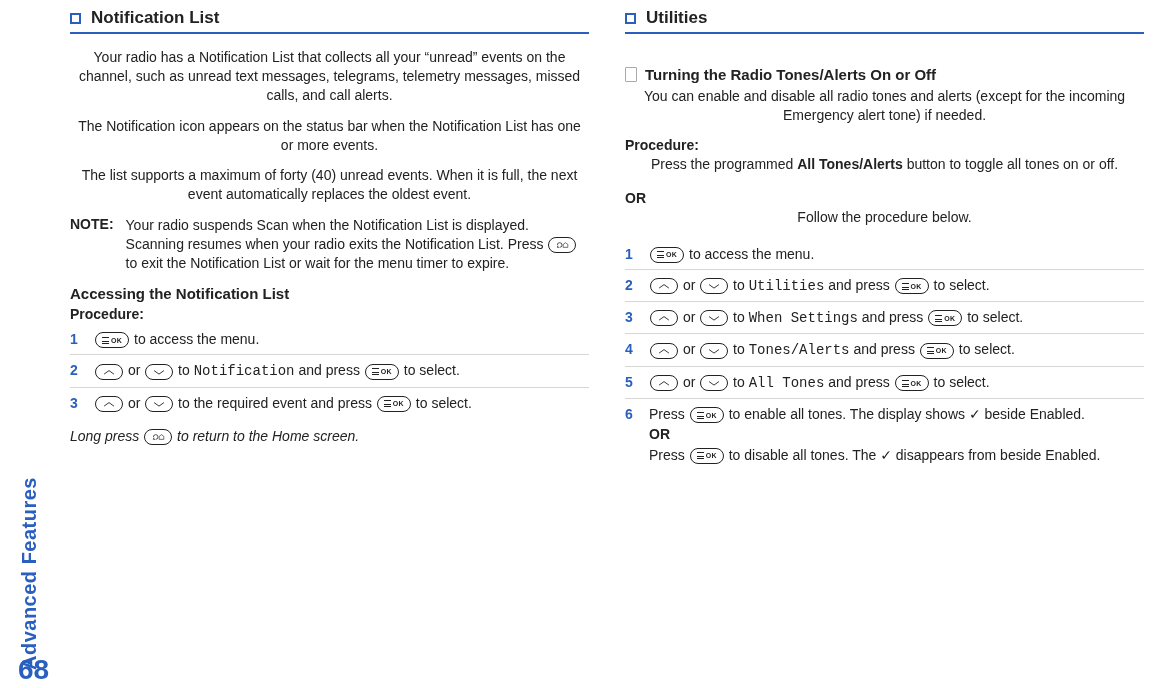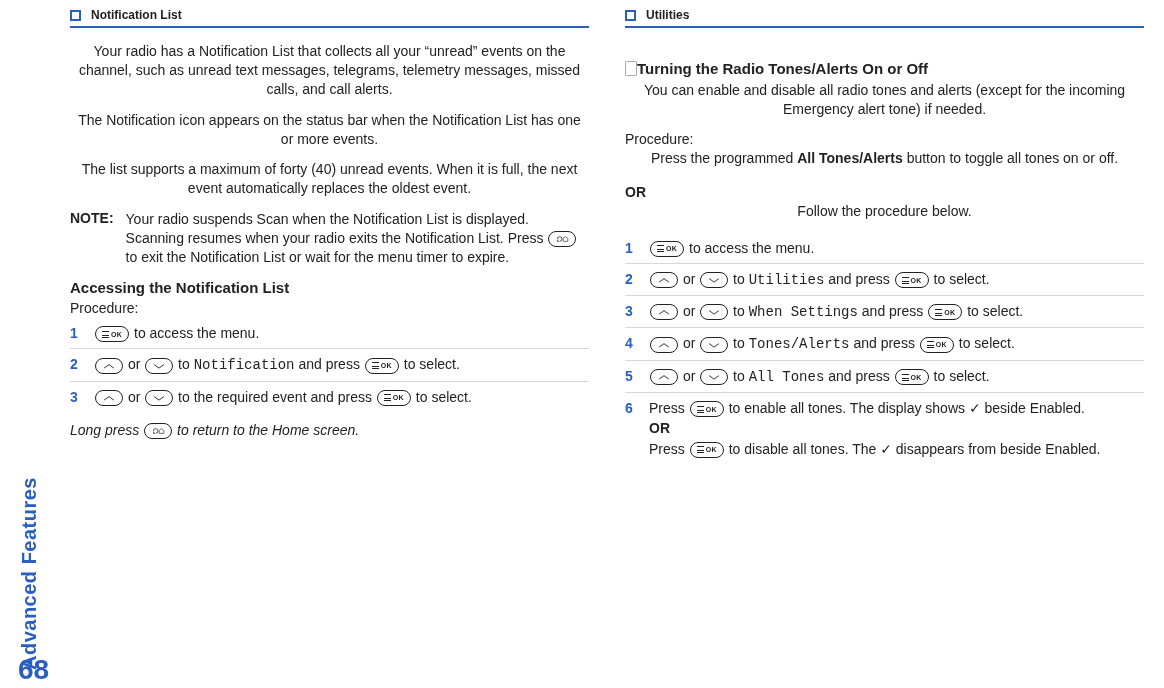--- a/index.html
+++ b/index.html
@@ -51,38 +51,38 @@
   }
   .sq-bullet {
     width: 11px;
     height: 11px;
     border: 2px solid #2a5fbf;
     background: #fff;
     flex: none;
   }
   .sec-title {
     font-weight: bold;
-    font-size: 12px;
+    font-size: 17px;
     color: #222;
   }
   p.para { margin: 0 0 12px 0; line-height: 1.35; text-align: center; }
   .sub-head {
     font-weight: bold;
     font-size: 15px;
     margin: 4px 0 4px 0;
   }
-  .sub-head.with-icon { display:flex; align-items:center; gap:0; }
+  .sub-head.with-icon { display:flex; align-items:center; gap:8px; }
   .sub-head .doc-ic {
     width:12px; height:15px;
     border:1px solid #aaa;
     border-radius:1px;
     flex:none;
     position:relative;
   }
-  .proc-label { font-weight: normal; margin-bottom: 2px; }
+  .proc-label { font-weight: bold; margin-bottom: 2px; }
   .note-row { display:flex; gap:12px; margin-bottom:12px; }
   .note-label { font-weight:bold; flex:none; }
   .note-body { line-height:1.35; }
   ol.steps { list-style:none; padding:0; margin:0 0 10px 0; }
   ol.steps > li {
     display:flex;
     align-items:flex-start;
     gap:10px;
     padding:5px 0;
     border-bottom:1px solid #d6d6d6;

